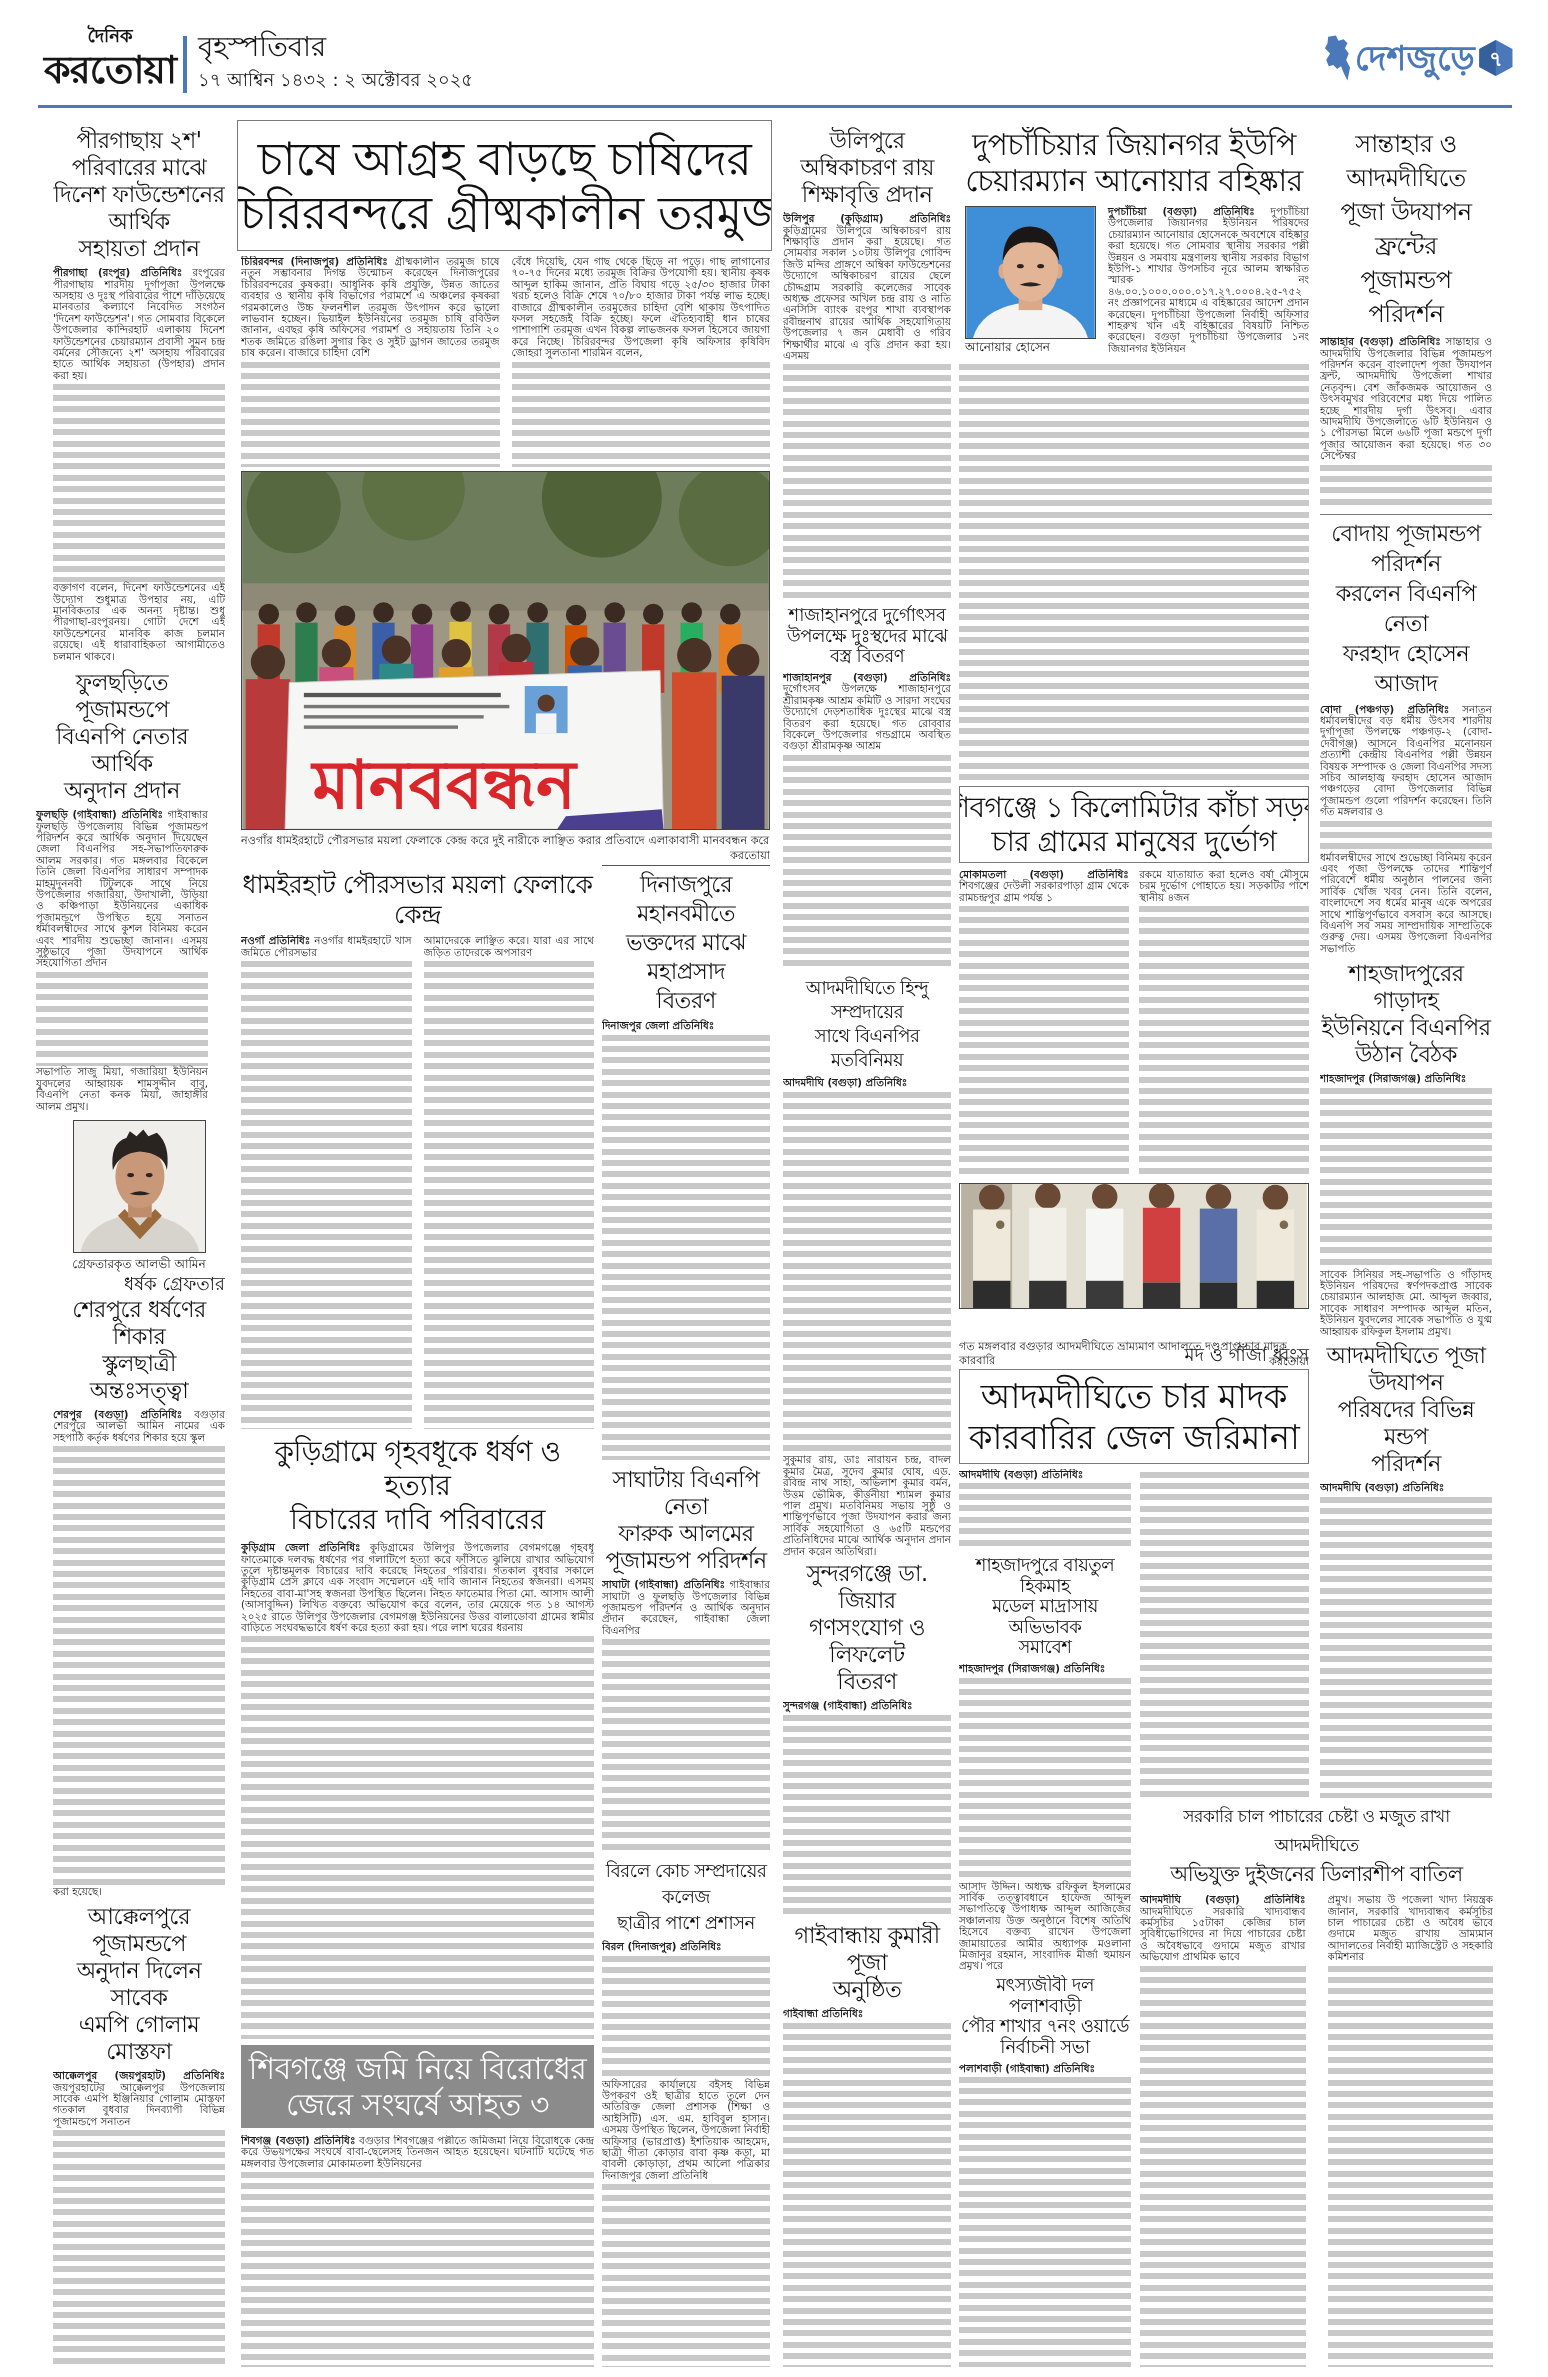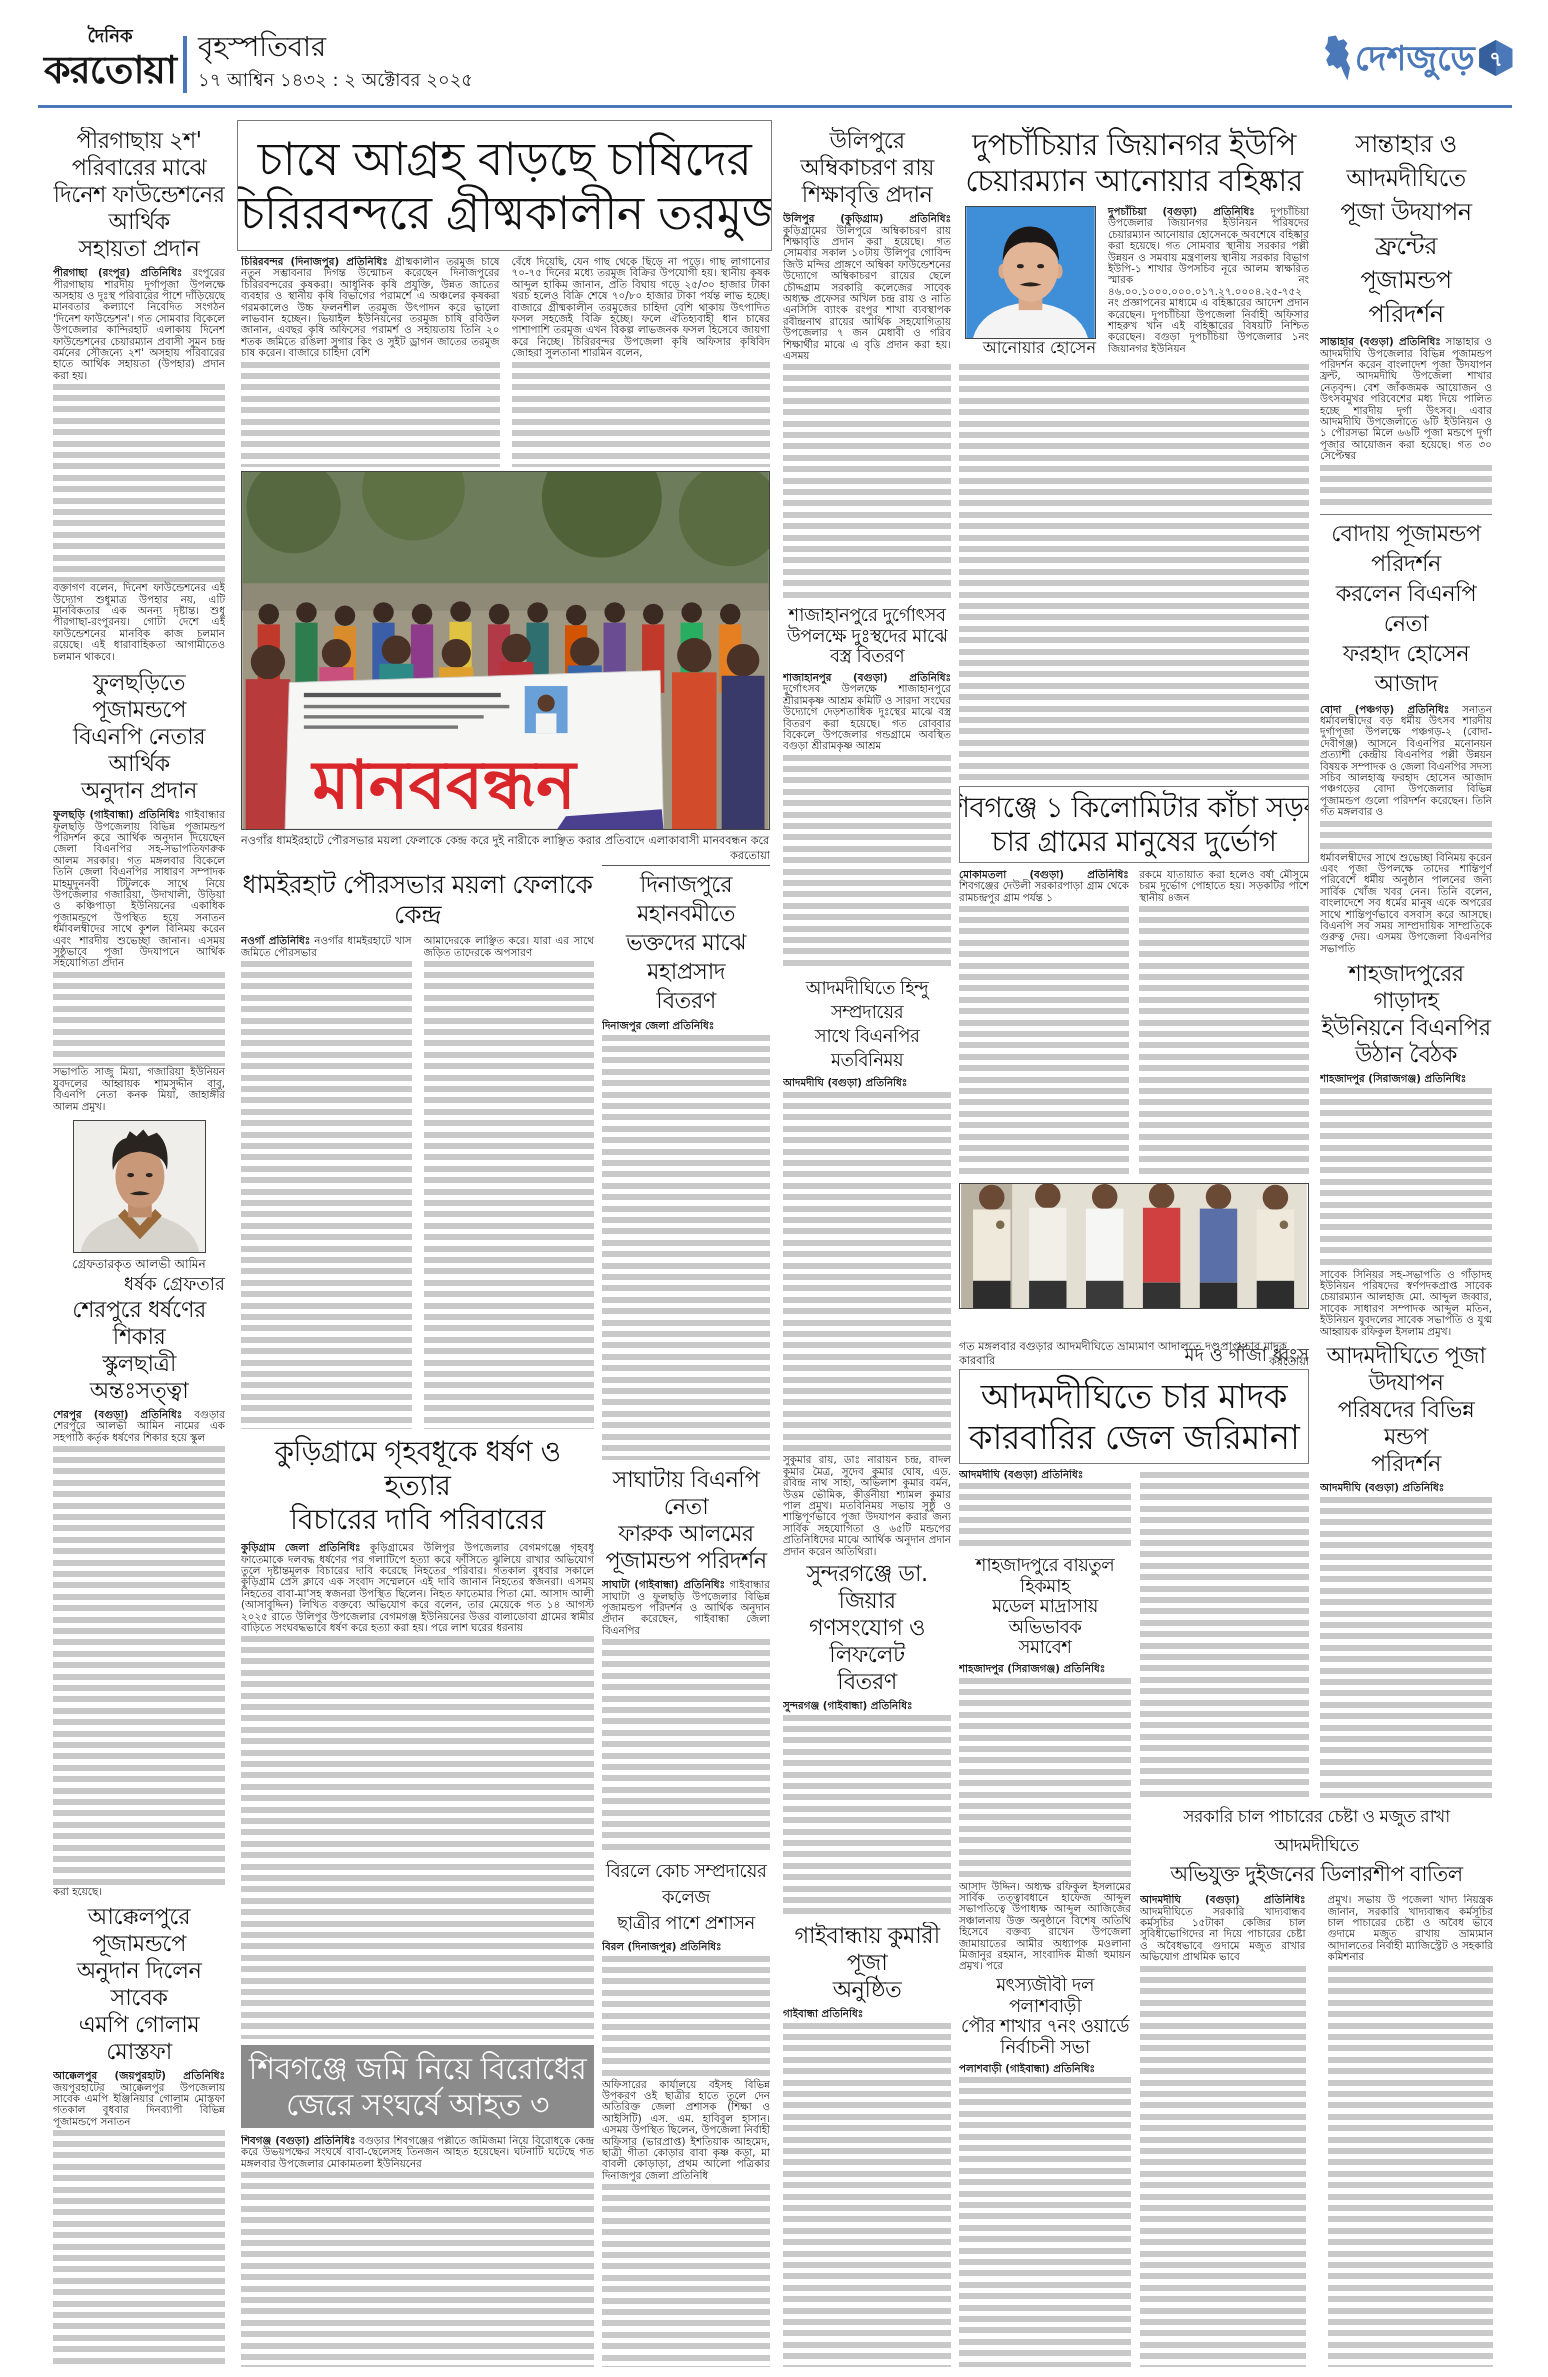--- a/index.html
+++ b/index.html
@@ -60,21 +60,21 @@
   <h2 class="hl h28">
     <span class="ln">পীরগাছায় ২শ' পরিবারের মাঝে</span>
     <span class="ln">দিনেশ ফাউন্ডেশনের আর্থিক</span>
     <span class="ln">সহায়তা প্রদান</span>
   </h2>
   <p class="bd"><b class="dl">পীরগাছা (রংপুর) প্রতিনিধিঃ</b> <span>রংপুরের পীরগাছায় শারদীয় দুর্গাপূজা উপলক্ষে অসহায় ও দুঃস্থ পরিবারের পাশে দাঁড়িয়েছে মানবতার কল্যাণে নিবেদিত সংগঠন 'দিনেশ ফাউন্ডেশন'। গত সোমবার বিকেলে উপজেলার কান্দিরহাট এলাকায় দিনেশ ফাউন্ডেশনের চেয়ারম্যান প্রবাসী সুমন চন্দ্র বর্মনের সৌজন্যে ২শ' অসহায় পরিবারের হাতে আর্থিক সহায়তা (উপহার) প্রদান করা হয়।</span></p>
   <div class="fill"></div>
   <p class="bd">বক্তাগণ বলেন, দিনেশ ফাউন্ডেশনের এই উদ্যোগ শুধুমাত্র উপহার নয়, এটি মানবিকতার এক অনন্য দৃষ্টান্ত। শুধু পীরগাছা-রংপুরনয়। গোটা দেশে এই ফাউন্ডেশনের মানবিক কাজ চলমান রয়েছে। এই ধারাবাহিকতা আগামীতেও চলমান থাকবে।</p>
 </section>
 
-<section class="blk" style="left:53px;top:669px;width:172px;height:443px">
+<section class="blk" style="left:36px;top:669px;width:172px;height:443px">
   <h2 class="hl h28">
     <span class="ln">ফুলছড়িতে পূজামন্ডপে</span>
     <span class="ln">বিএনপি নেতার আর্থিক</span>
     <span class="ln">অনুদান প্রদান</span>
   </h2>
   <p class="bd"><b class="dl">ফুলছড়ি (গাইবান্ধা) প্রতিনিধিঃ</b> <span>গাইবান্ধার ফুলছড়ি উপজেলায় বিভিন্ন পূজামন্ডপ পরিদর্শন করে আর্থিক অনুদান দিয়েছেন জেলা বিএনপির সহ-সভাপতিফারুক আলম সরকার। গত মঙ্গলবার বিকেলে তিনি জেলা বিএনপির সাধারণ সম্পাদক মাহমুদুননবী টিটুলকে সাথে নিয়ে উপজেলার গজারিয়া, উদাখালী, উড়িয়া ও কঞ্চিপাড়া ইউনিয়নের একাধিক পূজামন্ডপে উপস্থিত হয়ে সনাতন ধর্মাবলম্বীদের সাথে কুশল বিনিময় করেন এবং শারদীয় শুভেচ্ছা জানান। এসময় সুষ্ঠুভাবে পূজা উদযাপনে আর্থিক সহযোগিতা প্রদান</span></p>
   <div class="fill"></div>
   <p class="bd">সভাপতি সাজু মিয়া, গজারিয়া ইউনিয়ন যুবদলের আহ্বায়ক শামসুদ্দীন বাবু, বিএনপি নেতা কনক মিয়া, জাহাঙ্গীর আলম প্রমুখ।</p>
 </section>
 
@@ -334,21 +334,21 @@
         <path d="M8,155 Q18,118 76,112 Q134,118 144,155 Z" fill="#f4f4f4"></path>
         <rect x="62" y="100" width="28" height="22" fill="#d9a98a"></rect>
         <ellipse cx="43" cy="76" rx="5" ry="9" fill="#d9a98a"></ellipse>
         <ellipse cx="109" cy="76" rx="5" ry="9" fill="#d9a98a"></ellipse>
         <ellipse cx="76" cy="72" rx="33" ry="40" fill="#e3b597"></ellipse>
         <path d="M43,64 Q44,24 76,23 Q108,24 110,64 Q100,40 76,42 Q52,40 43,64 Z" fill="#1b1716"></path>
         <ellipse cx="64" cy="70" rx="4" ry="2.5" fill="#2a2420"></ellipse>
         <ellipse cx="88" cy="70" rx="4" ry="2.5" fill="#2a2420"></ellipse>
         <path d="M63,92 Q76,86 89,92 Q76,96 63,92 Z" fill="#2a2420"></path>
       </svg>
-      <figcaption style="font-size:16px;line-height:17px;text-align:right">আনোয়ার হোসেন</figcaption>
+      <figcaption style="font-size:12px;line-height:17px;text-align:left">আনোয়ার হোসেন</figcaption>
     </figure>
     <p class="bd"><b class="dl">দুপচাঁচিয়া (বগুড়া) প্রতিনিধিঃ</b> <span>দুপচাঁচিয়া উপজেলার জিয়ানগর ইউনিয়ন পরিষদের চেয়ারম্যান আনোয়ার হোসেনকে অবশেষে বহিষ্কার করা হয়েছে। গত সোমবার স্থানীয় সরকার পল্লী উন্নয়ন ও সমবায় মন্ত্রণালয় স্থানীয় সরকার বিভাগ ইউপি-১ শাখার উপসচিব নূরে আলম স্বাক্ষরিত স্মারক নং ৪৬.০০.১০০০.০০০.০১৭.২৭.০০০৪.২৫-৭৫২ নং প্রজ্ঞাপনের মাধ্যমে এ বহিষ্কারের আদেশ প্রদান করেছেন। দুপচাঁচিয়া উপজেলা নির্বাহী অফিসার শাহরুখ খান এই বহিষ্কারের বিষয়টি নিশ্চিত করেছেন। বগুড়া দুপচাঁচিয়া উপজেলার ১নং জিয়ানগর ইউনিয়ন</span></p>
   </div>
   <div class="fill"></div>
 </section>
 
 <div class="abs boxed" style="left:959px;top:786px;width:350px;height:77px;display:flex;align-items:center;justify-content:center;overflow:hidden">
   <h2 class="hl h36" style="margin:0">
     <span class="ln">শিবগঞ্জে ১ কিলোমিটার কাঁচা সড়ক</span>
     <span class="ln">চার গ্রামের মানুষের দুর্ভোগ</span>

